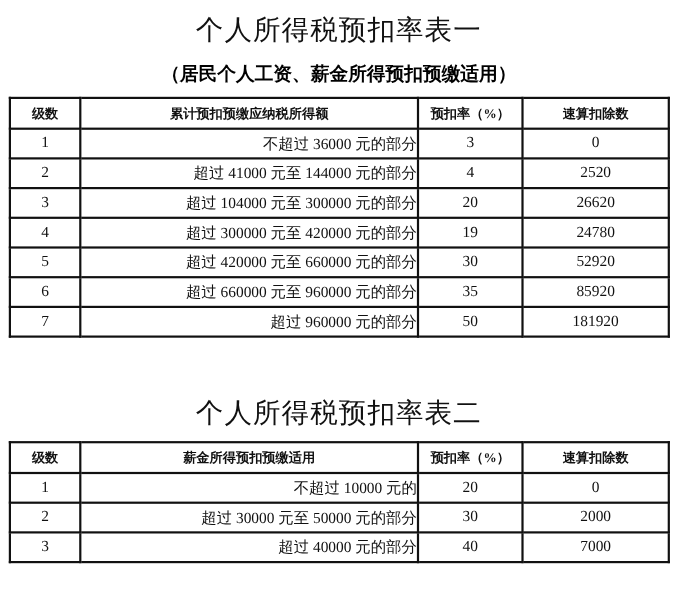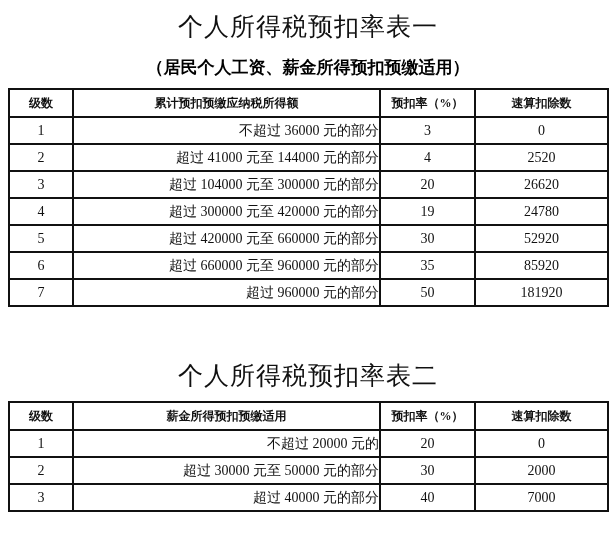--- a/index.html
+++ b/index.html
@@ -154,21 +154,21 @@
         <tr>
           <th>级数</th>
           <th>薪金所得预扣预缴适用</th>
           <th>预扣率（%）</th>
           <th>速算扣除数</th>
         </tr>
       </thead>
       <tbody>
         <tr>
           <td class="c-level">1</td>
-          <td class="c-income">不超过 20000 元的</td>
+          <td class="c-income">不超过 10000 元的</td>
           <td class="c-rate">20</td>
           <td class="c-deduction">0</td>
         </tr>
         <tr>
           <td class="c-level">2</td>
           <td class="c-income">超过 30000 元至 50000 元的部分</td>
           <td class="c-rate">30</td>
           <td class="c-deduction">2000</td>
         </tr>
         <tr>

